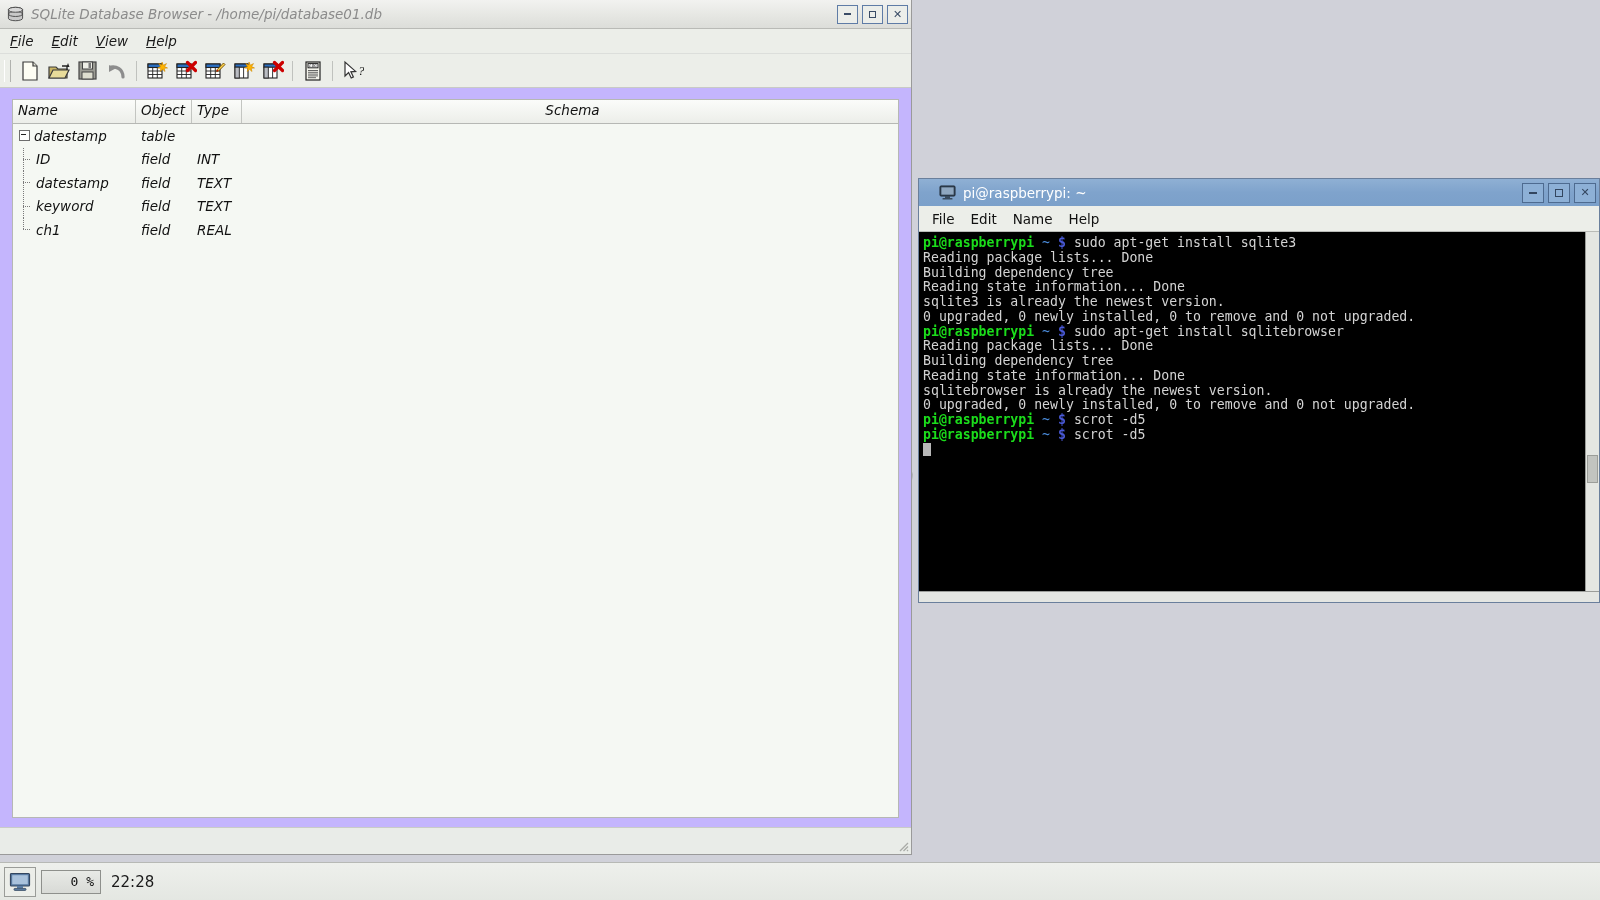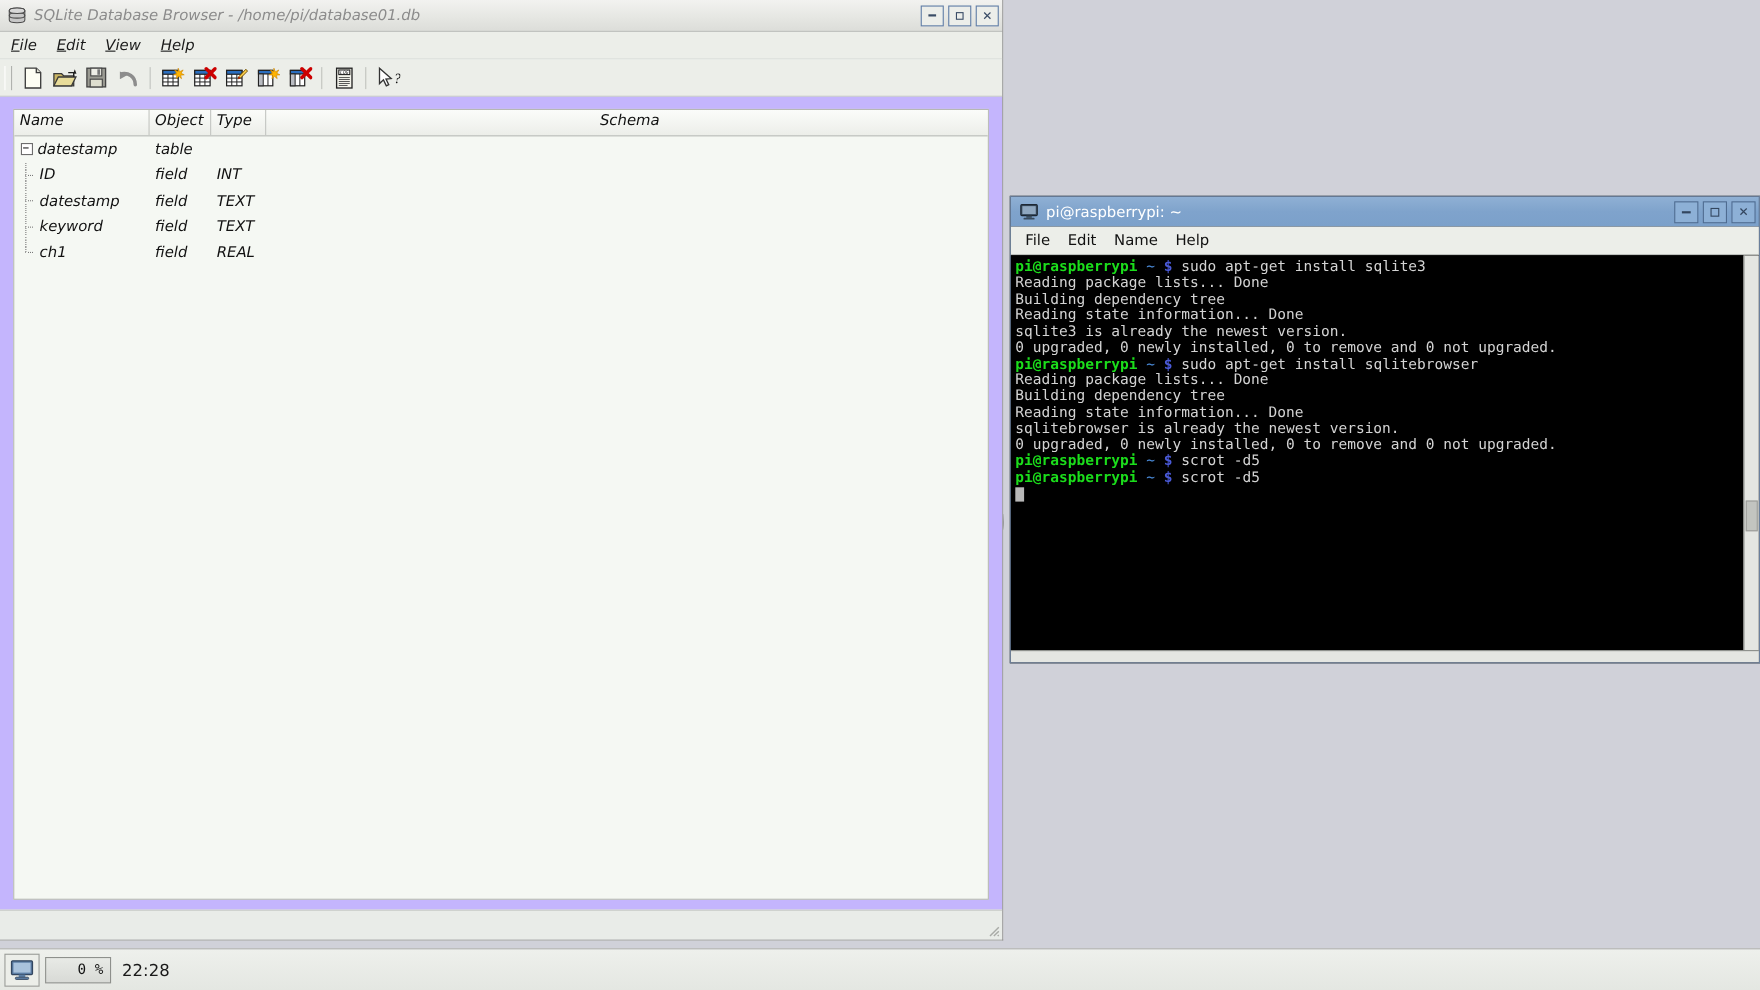--- a/index.html
+++ b/index.html
@@ -224,21 +224,21 @@
     border: 1px solid #6a7f9c;
     box-sizing: border-box;
     background: #000;
     z-index: 6;
     display: flex; flex-direction: column;
   }
   .term-title {
     height: 27px;
     background: linear-gradient(to bottom,#8fb0d4 0%, #7fa3cc 50%, #7ba0ca 100%);
     display: flex; align-items: center;
-    padding: 0 3px 0 8px;
+    padding: 0 3px 0 20px;
     box-sizing: border-box;
     flex: 0 0 auto;
   }
   .term-title-text {
     font-size: 13.5px; color: #fff;
     flex: 1 1 auto; white-space: nowrap;
   }
   .term-winbtn {
     width: 20px; height: 18px;
     border: 1px solid #4e6b90;

